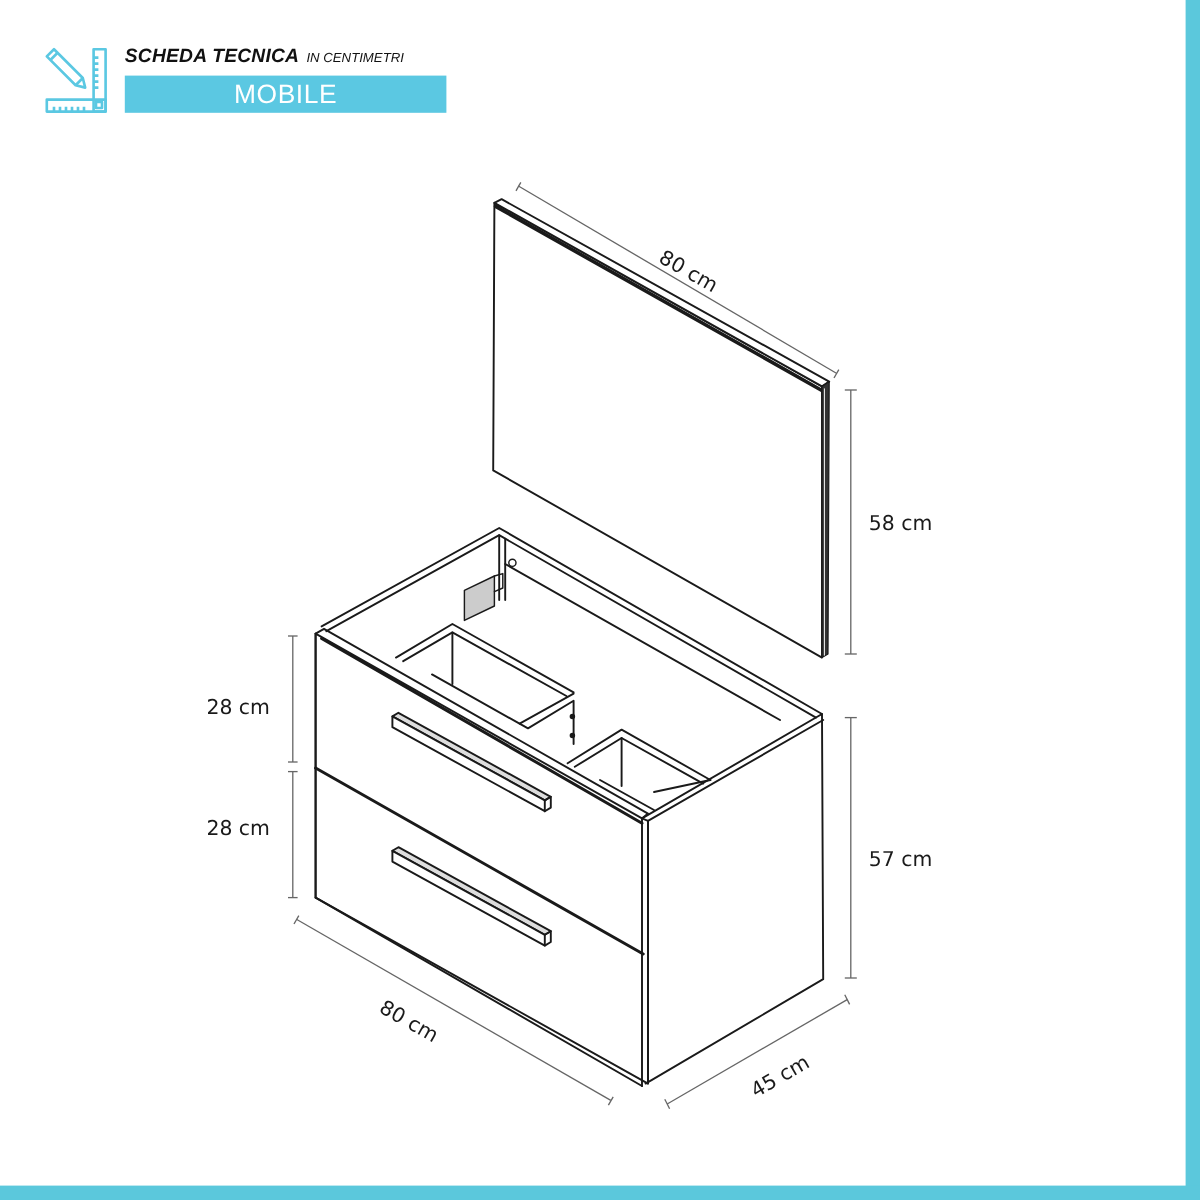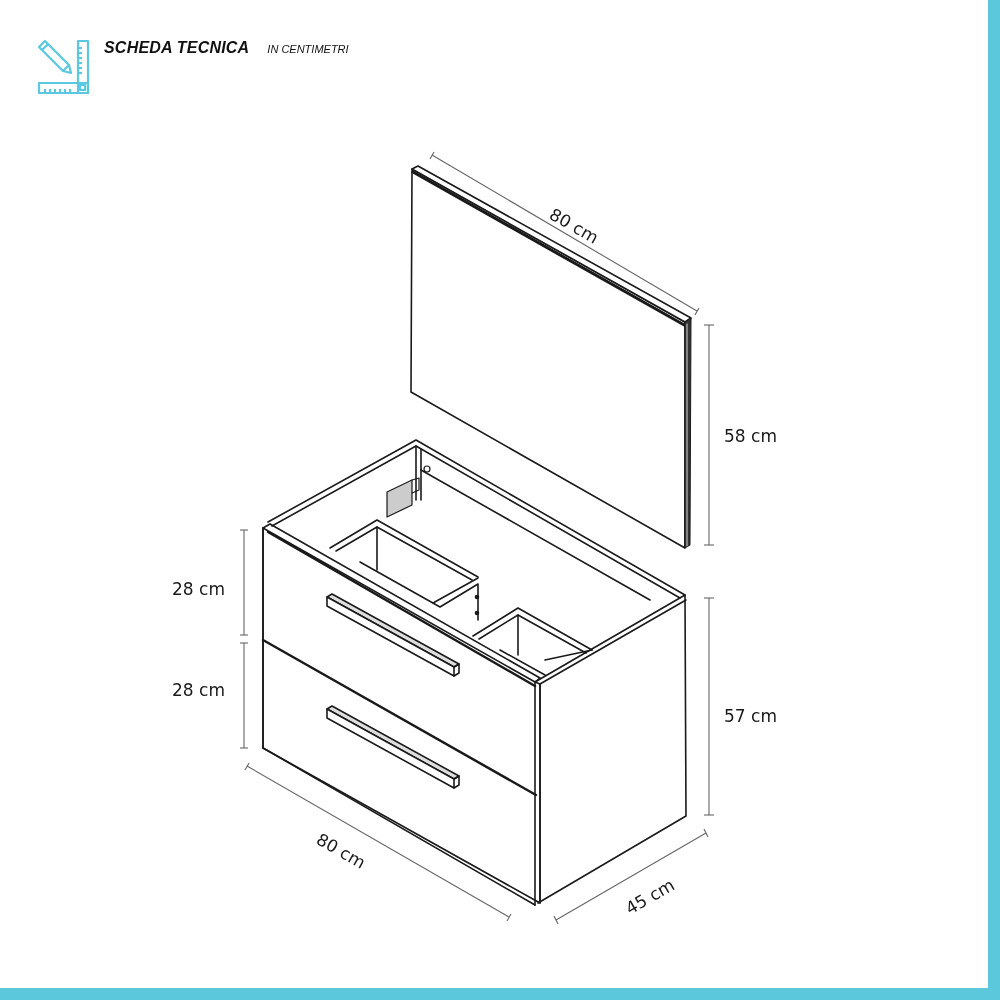--- a/index.html
+++ b/index.html
@@ -4,21 +4,21 @@
 <style>
   html, body { margin:0; padding:0; }
   body { width:1000px; height:1000px; background:#ffffff; position:relative; overflow:hidden;
          font-family:"Liberation Sans", sans-serif; }
   .border-right { position:absolute; left:988px; top:0; width:12px; height:1000px; background:#5bc8dc; }
   .border-bottom { position:absolute; left:0; top:988px; width:1000px; height:12px; background:#5bc8dc; }
   .header { position:absolute; left:36px; top:38px; width:340px; height:60px; }
   .header-icon { position:absolute; left:0; top:0; width:58px; height:58px; }
   .header-title { position:absolute; left:68px; top:1px; font-style:italic; color:#111; white-space:nowrap; }
   .header-title .main { font-size:16px; font-weight:bold; letter-spacing:0.2px; }
-  .header-title .sub { font-size:11px; margin-left:18px; }
+  .header-title .sub { font-size:11px; margin-left:6px; }
   .header-banner { position:absolute; left:68px; top:25px; width:268px; height:31px; background:#5bc8e2;
                    color:#ffffff; font-size:22px; text-align:center; line-height:31px; letter-spacing:0.5px; }
   .drawing { position:absolute; left:0; top:0; width:1000px; height:1000px; }
   .dim-label { font-family:"DejaVu Sans", sans-serif; font-size:17px; fill:#1a1a1a; }
 </style>
 </head>
 <body>
 
 <div class="border-right"></div>
 <div class="border-bottom"></div>
@@ -45,20 +45,21 @@
       <rect x="44" y="47" width="5" height="5"></rect>
 
       <polygon points="3,9 9,3 33,27 35,35 27,33"></polygon>
       <line x1="6" y1="12" x2="12" y2="6"></line>
       <line x1="27" y1="33" x2="33" y2="27"></line>
     </g>
   </svg>
   <div class="header-title">
     <span class="main">SCHEDA TECNICA</span><span class="sub">IN CENTIMETRI</span>
   </div>
+  <div class="header-banner">MOBILE</div>
 </div>
 
 <svg class="drawing" viewBox="0 0 1000 1000">
   <g fill="none" stroke="#1a1a1a" stroke-width="1.6" stroke-linejoin="round" stroke-linecap="round">
 
     <g>
       <polygon points="412,169 685,322 685,548 411,392" fill="#fff"></polygon>
       <polygon points="412,169 418,166 691,318 685,322" fill="#fff"></polygon>
       <line x1="413" y1="172" x2="686" y2="326" stroke-width="3"></line>
       <polygon points="685,322 691,318 690,545 685,548" fill="#333" stroke-width="1"></polygon>

